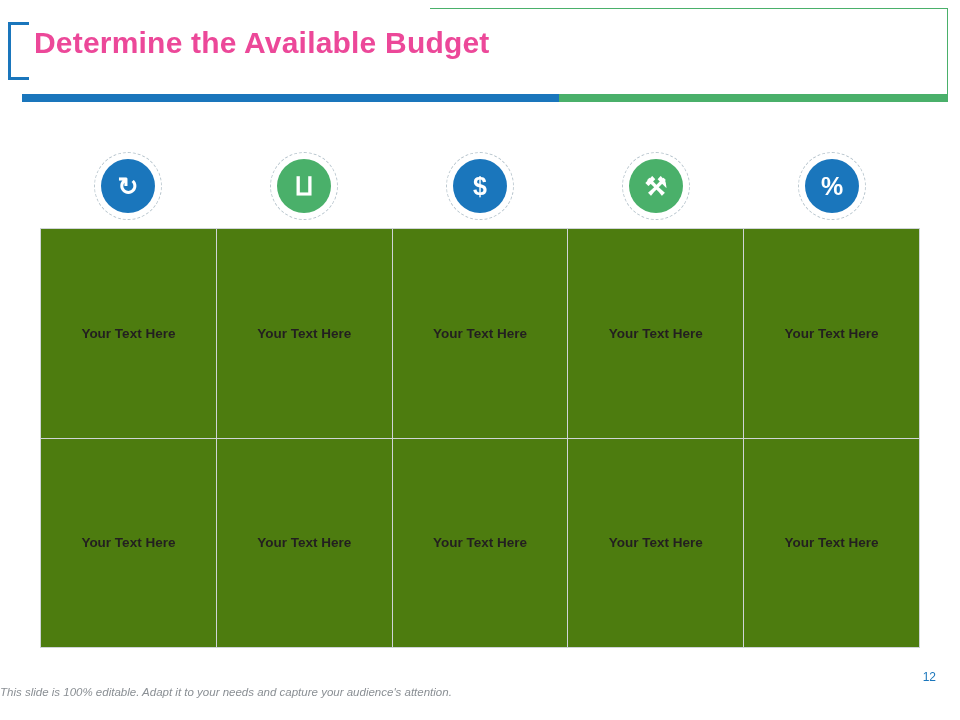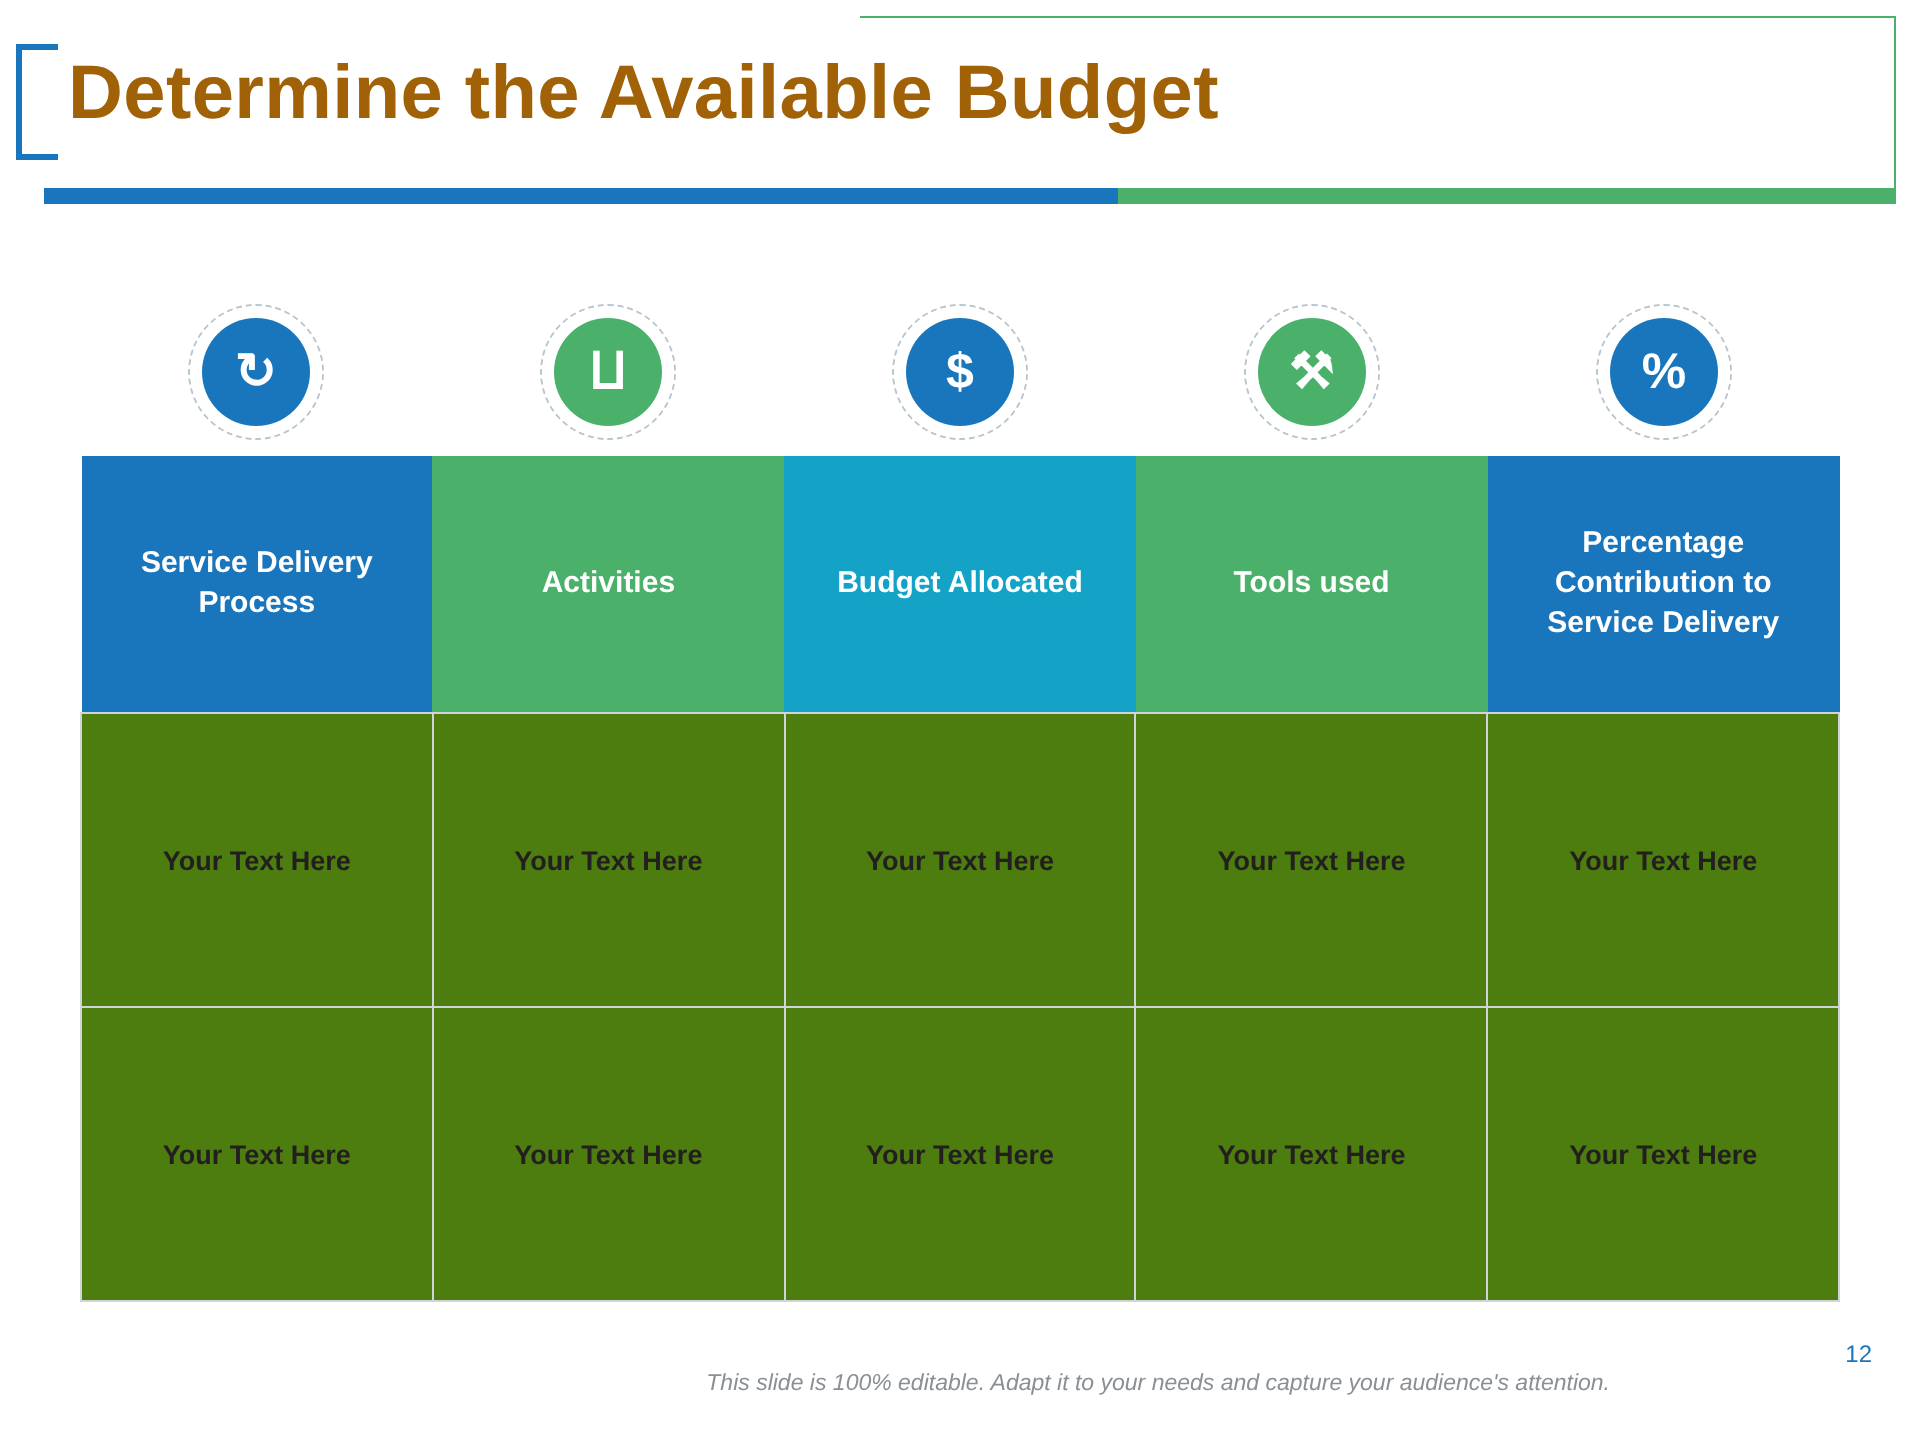--- a/index.html
+++ b/index.html
@@ -46,23 +46,23 @@
     width: 18px;
     height: 52px;
     border-left: 3px solid #1a76bc;
     border-top: 3px solid #1a76bc;
     border-bottom: 3px solid #1a76bc;
   }
   .hdr-title {
     position: absolute;
     left: 34px;
     top: 26px;
-    font-size: 38px;
-    font-weight: bold;
-    color: #a16207;
+    font-size: 30px;
+    font-weight: bold;
+    color: #ec4899;
     letter-spacing: 0.2px;
     white-space: nowrap;
   }
   .hdr-rule-blue {
     position: absolute;
     left: 22px;
     top: 94px;
     width: 537px;
     height: 8px;
     background: #1a76bc;
@@ -158,21 +158,21 @@
   .c-blue-dark { background: #1a76bc; }
   .c-green { background: #4ab06a; }
   .c-teal { background: #14a3c7; }
 
   
   #footer-note {
     position: absolute;
     left: 0;
     top: 686px;
     width: 805px;
-    text-align: right;
+    text-align: left;
     font-size: 11.5px;
     font-style: italic;
     color: #8a8f94;
   }
   #page-number {
     position: absolute;
     left: 906px;
     top: 670px;
     width: 30px;
     text-align: right;
@@ -220,27 +220,20 @@
   <div class="icon-cell" style="left:704px;">
     <div class="icon-badge blue">
       <span class="icon-ring"></span>
       <span class="icon-glyph">%</span>
     </div>
   </div>
 </div>
 
 <table id="table">
   <tbody>
-      <tr class="header-row">
-    <td class="c-blue-dark">Service Delivery Process</td>
-    <td class="c-green">Activities</td>
-    <td class="c-teal">Budget Allocated</td>
-    <td class="c-green">Tools used</td>
-    <td class="c-blue-dark">Percentage Contribution to Service Delivery</td>
-  </tr>
   <tr class="body-row">
     <td>Your Text Here</td>
     <td>Your Text Here</td>
     <td>Your Text Here</td>
     <td>Your Text Here</td>
     <td>Your Text Here</td>
   </tr>
   <tr class="body-row">
     <td>Your Text Here</td>
     <td>Your Text Here</td>

